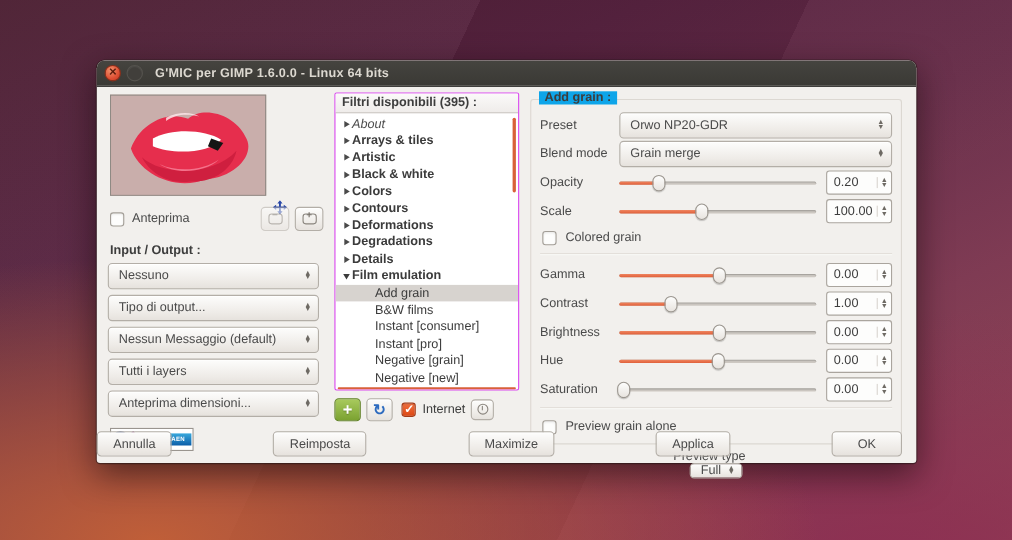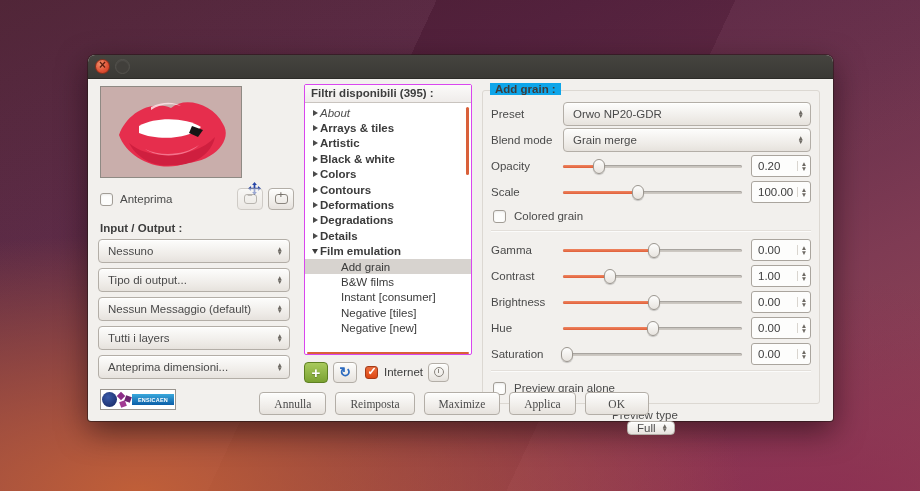--- a/index.html
+++ b/index.html
@@ -117,31 +117,32 @@
   .spin { width: 60px; flex: none; height: 22px; background: #fdfdfc; border: 1px solid #aaa59e; border-radius: 3px; display: flex; align-items: center; }
   .spin-val { flex: 1; text-align: left; padding-left: 6px; color: #3d3d3d; }
   .spin-btns { width: 13px; border-left: 1px solid #d9d5cf; display: flex; flex-direction: column; align-items: center; line-height: 5px; font-size: 6.5px; color: #6e6a64; font-style: normal; cursor: pointer; }
   .chk-row { display: flex; align-items: center; height: 20px; margin: 2px 0 3px 2px; }
   .chk-row .lbl { margin-left: 8px; color: #4a4a4a; }
   .sep { border-top: 1px solid #e3dfda; box-shadow: 0 1px 0 rgba(255,255,255,.7); margin: 4px 0 7px; }
   .ptype-row { display: flex; align-items: center; height: 24px; margin: 5px 0 2px; flex-direction: column; }
   .ptype-row .rlabel { width: 78px; }
 
   
-  .actions { position: absolute; bottom: 6px; left: 0; right: 0; display: flex; justify-content: center; gap: 9px; padding-right: 13px; font-family: Liberation Serif, serif; }
+  .actions { position: absolute; bottom: 6px; left: 0; right: 0; display: flex; justify-content: space-between; gap: 9px; padding-right: 13px; }
   .abtn { font-family: inherit; font-size: 11.5px; color: #4a4a4a; height: 23px; min-width: 64px; padding: 0 14px; cursor: pointer; }
 </style>
 </head>
 <body>
 
 <div class="dialog">
 
   <div class="titlebar">
     <div class="winbtn close"></div>
     <div class="winbtn min"></div>
+    <div class="title">G'MIC per GIMP 1.6.0.0 - Linux 64 bits</div>
   </div>
 
   <div class="dialog-body">
 
     <div class="left-col">
       <div class="preview-box">
         <svg viewBox="0 0 140 90">
           <rect x="0" y="0" width="140" height="90" fill="#c9aeab"></rect>
           <path d="M18,48 C26,26 50,13 70,21 C84,9 112,17 122,37 C132,52 114,74 86,76 C58,87 26,71 18,48 Z" fill="#e62e4d"></path>
           <path d="M28,56 C48,74 94,72 114,50 C110,68 92,79 72,78 C52,81 35,70 28,56 Z" fill="#cf1f3f"></path>
@@ -272,24 +273,28 @@
   <div class="fitem t-child">
     <span class="tri"></span>
     <span class="flabel">B&amp;W films</span>
   </div>
 
   <div class="fitem t-child">
     <span class="tri"></span>
     <span class="flabel">Instant [consumer]</span>
   </div>
 
-
   <div class="fitem t-child">
     <span class="tri"></span>
-    <span class="flabel">Negative [tiles]</span>
+    <span class="flabel">Instant [pro]</span>
+  </div>
+
+  <div class="fitem t-child">
+    <span class="tri"></span>
+    <span class="flabel">Negative [grain]</span>
   </div>
 
   <div class="fitem t-child">
     <span class="tri"></span>
     <span class="flabel">Negative [new]</span>
   </div>
 </div>
         <div class="list-underline"></div>
         <div class="scrollthumb"></div>
       </div>

